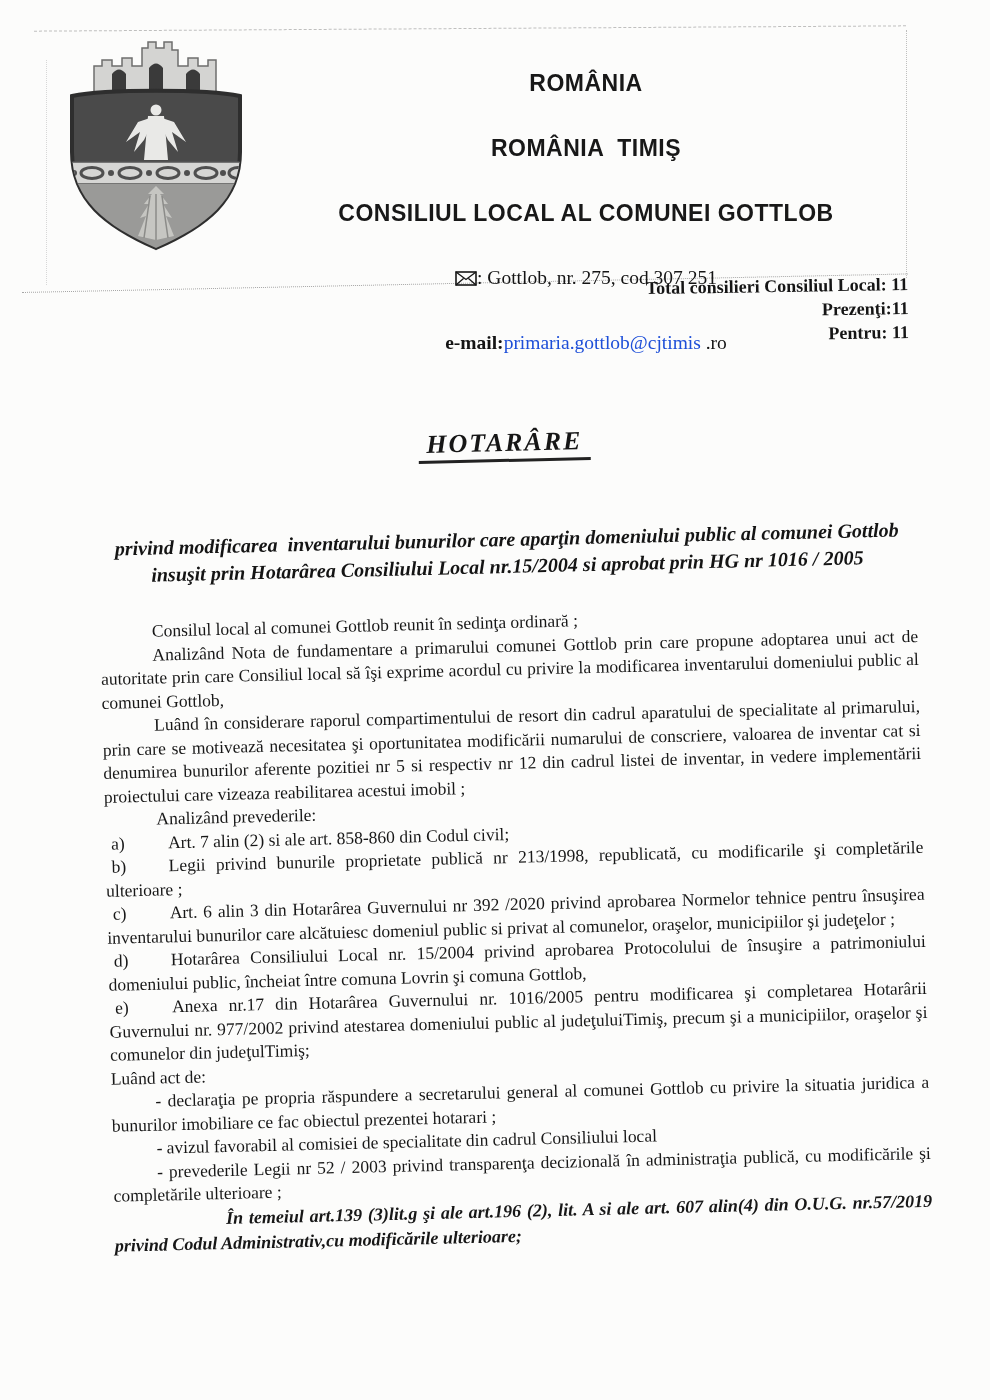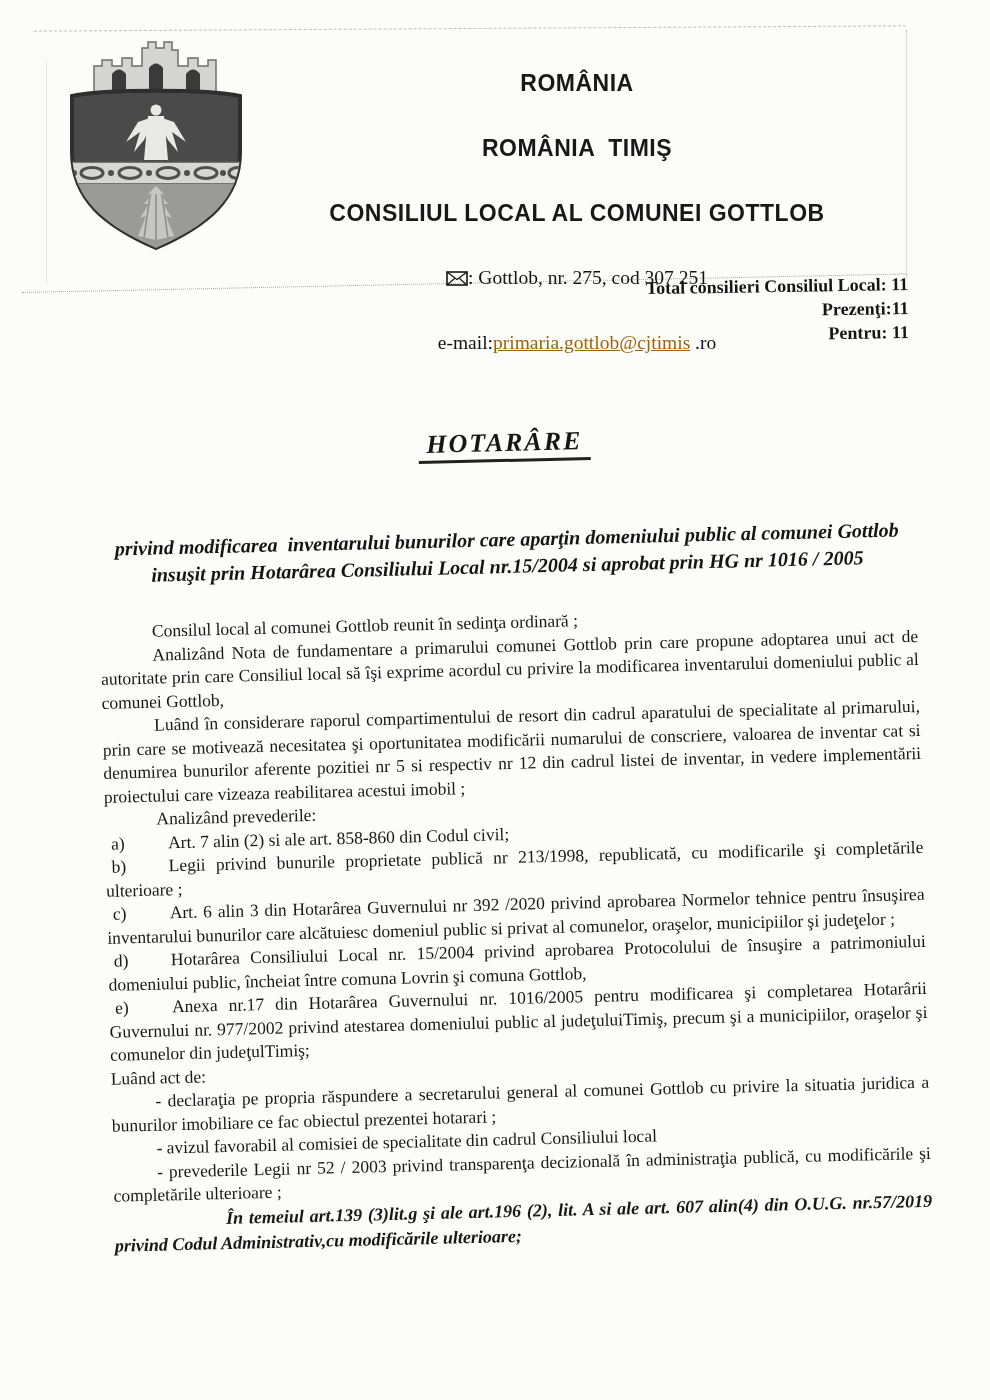--- a/index.html
+++ b/index.html
@@ -14,32 +14,32 @@
   
   .scanline{position:absolute;pointer-events:none;}
   .scan-top{left:34px;top:28px;width:872px;border-top:1px dashed rgba(140,140,140,.55);transform:rotate(-.35deg);}
   .scan-bottom{left:22px;top:292px;width:886px;border-top:1px dotted rgba(120,120,120,.65);transform:rotate(-1.2deg);transform-origin:left center;}
   .scan-right{left:906px;top:30px;height:248px;border-left:1px dotted rgba(150,150,150,.6);}
   .scan-left{left:46px;top:60px;height:225px;border-left:1px dotted rgba(170,170,170,.45);}
   
   .emblem{position:absolute;left:60px;top:36px;width:192px;height:222px;}
   
   .head{
-    position:absolute;left:292px;top:32px;width:570px;
+    position:absolute;left:301px;top:32px;width:570px;
     text-align:center;white-space:pre;line-height:1.18;
   }
   .head .sansline{
     font-family:"Liberation Sans", sans-serif;
     font-weight:bold;font-size:23px;color:#181818;letter-spacing:.5px;
   }
   .head .serifline{
     font-size:19.5px;color:#141414;margin-top:2px;
   }
-  .head .b{font-weight:normal;}
-  .head a, .head .lnk{color:#a16207;text-decoration:underline;}
+  .head .b{font-weight:bold;}
+  .head a, .head .lnk{color:#1d4ed8;}
   .env{display:inline-block;vertical-align:-2px;}
   .phoneglyph{font-size:20px;}
   
   .counters{
     position:absolute;left:500px;top:272px;width:408px;
     text-align:right;font-weight:bold;font-size:18px;line-height:24px;
     transform:rotate(-.9deg);transform-origin:right top;color:#151515;
   }
   
   .main{

